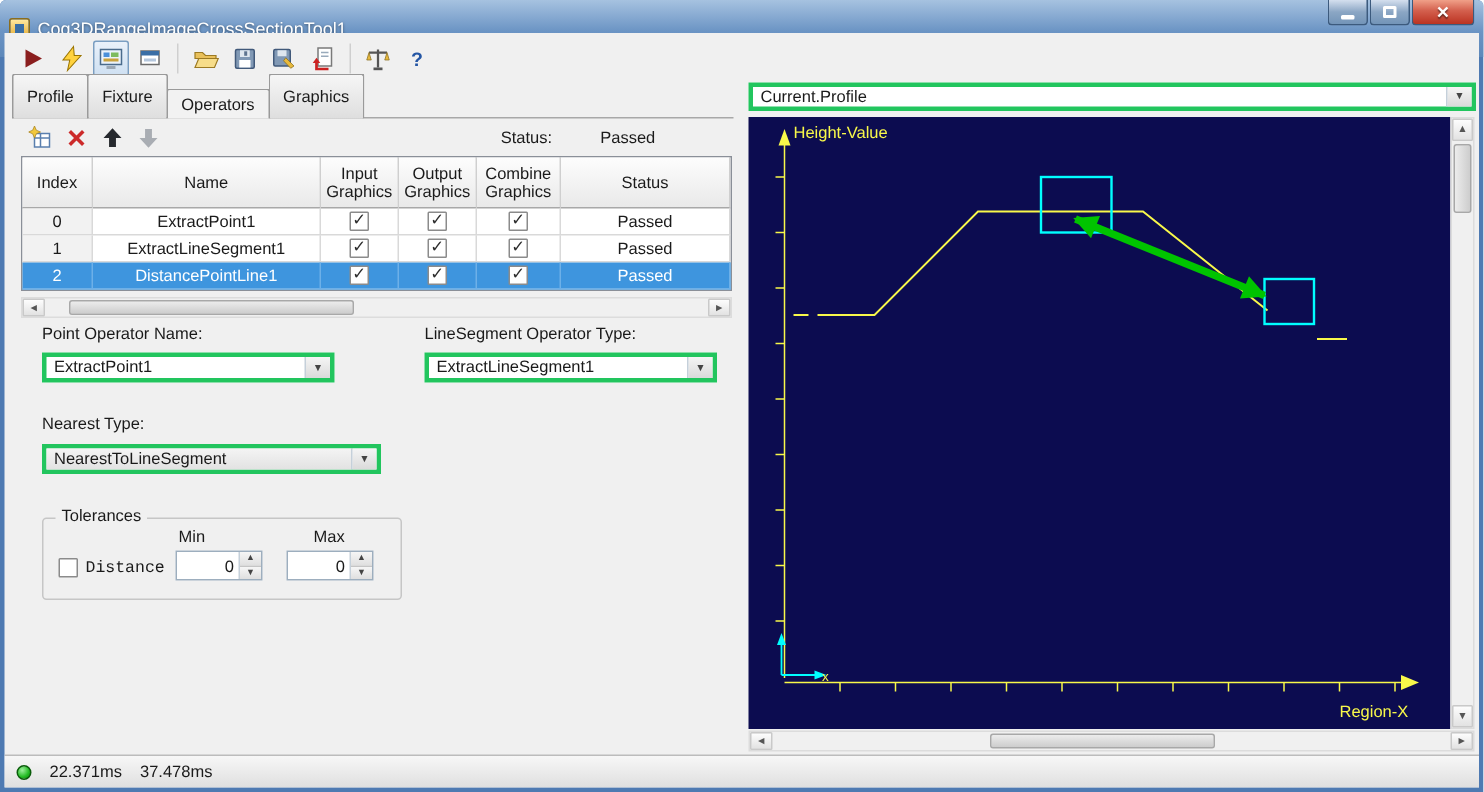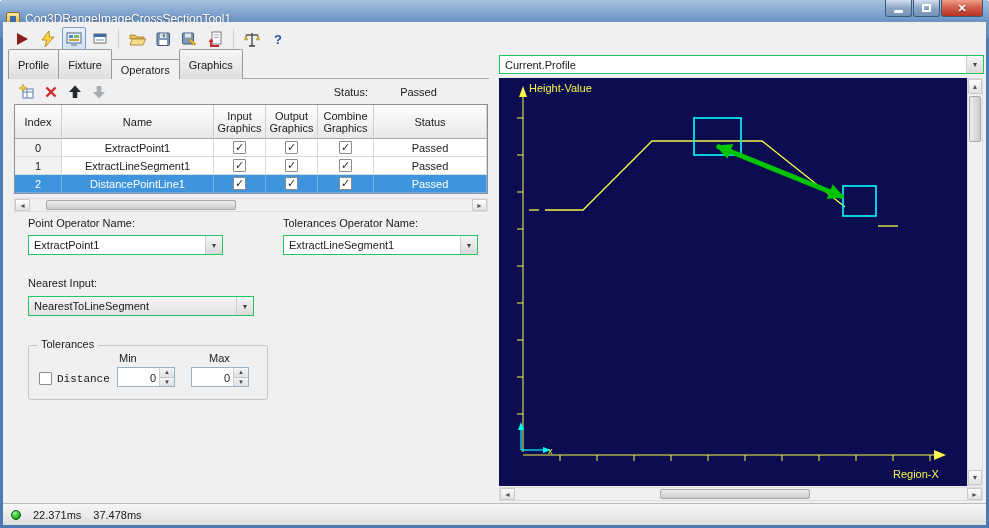--- a/index.html
+++ b/index.html
@@ -54,21 +54,21 @@
   
   .hscroll{position:absolute;height:14px;display:flex;background:#f0f0f0;border:1px solid #dcdcdc;}
   .vscroll{position:absolute;width:16px;display:flex;flex-direction:column;background:#f0f0f0;border:1px solid #dcdcdc;}
   .sb-btn{flex:0 0 15px;display:flex;align-items:center;justify-content:center;font-size:7px;color:#555;
     background:linear-gradient(#fdfdfd,#e2e2e2);border:1px solid #c9c9c9;border-radius:1px;}
   .sb-track{flex:1;position:relative;}
   .sb-thumb-h{position:absolute;top:1px;bottom:1px;background:linear-gradient(#ececec,#cdcdcd);border:1px solid #a8a8a8;border-radius:2px;}
   .sb-thumb-v{position:absolute;left:1px;right:1px;background:linear-gradient(90deg,#ececec,#cdcdcd);border:1px solid #a8a8a8;border-radius:2px;}
 
   
-  .combo{position:absolute;height:20px;border:1px solid #22c55e;background:#fff;display:flex;align-items:center;}
+  .combo{position:absolute;height:20px;border:3px solid #22c55e;background:#fff;display:flex;align-items:center;}
   .combo.classic .combo-text{background:linear-gradient(#f4f4f4,#e2e2e2);}
   .combo-text{flex:1;height:100%;display:flex;align-items:center;padding:0 5px;overflow:hidden;white-space:nowrap;}
   .combo-btn{width:17px;height:100%;display:flex;align-items:center;justify-content:center;font-size:7px;color:#444;
     background:linear-gradient(#f5f5f5,#dadada);border-left:1px solid #c5d0da;}
   .groupbox{position:absolute;border:1px solid #c6c6c6;border-radius:3px;}
   .groupbox-title{position:absolute;top:-8px;left:8px;background:#f0f0f0;padding:0 4px;}
   .spinner{position:absolute;width:58px;height:20px;border:1px solid #9daebe;background:#fff;display:flex;}
   .spin-val{flex:1;text-align:right;padding:4px 3px 0 0;}
   .spin-btns{width:15px;display:flex;flex-direction:column;border-left:1px solid #c5d0da;}
   .spin-b{flex:1;display:flex;align-items:center;justify-content:center;font-size:6px;color:#444;
@@ -321,29 +321,29 @@
     </div>
 
     <div class="lbl" style="left:25px;top:195px;">Point Operator Name:</div>
     <div class="combo" style="left:25px;top:213px;width:195px;">
       <span class="combo-text">ExtractPoint1</span>
       <span class="combo-btn">
           <span>▼</span>
         </span>
     </div>
 
-    <div class="lbl" style="left:280px;top:195px;">Tolerances Operator Name:</div>
+    <div class="lbl" style="left:280px;top:195px;">LineSegment Operator Type:</div>
     <div class="combo" style="left:280px;top:213px;width:195px;">
       <span class="combo-text">ExtractLineSegment1</span>
       <span class="combo-btn">
           <span>▼</span>
         </span>
     </div>
 
-    <div class="lbl" style="left:25px;top:255px;">Nearest Input:</div>
+    <div class="lbl" style="left:25px;top:255px;">Nearest Type:</div>
     <div class="combo classic" style="left:25px;top:274px;width:226px;">
       <span class="combo-text">NearestToLineSegment</span>
       <span class="combo-btn">
           <span>▼</span>
         </span>
     </div>
 
     <div class="groupbox" style="left:25px;top:323px;width:240px;height:55px;">
       <span class="groupbox-title">Tolerances</span>
       <div class="lbl" style="left:90px;top:6px;">Min</div>

